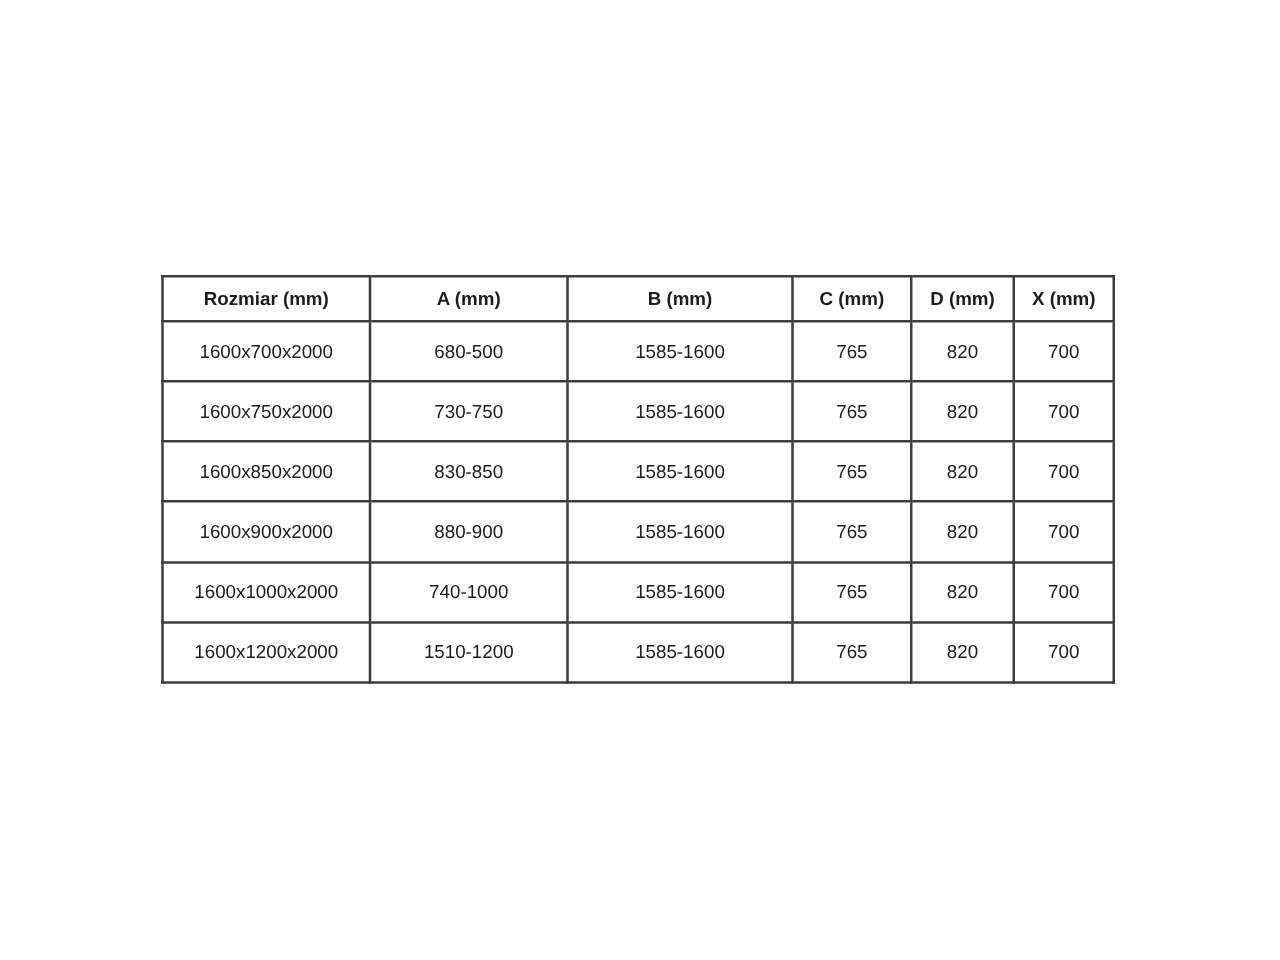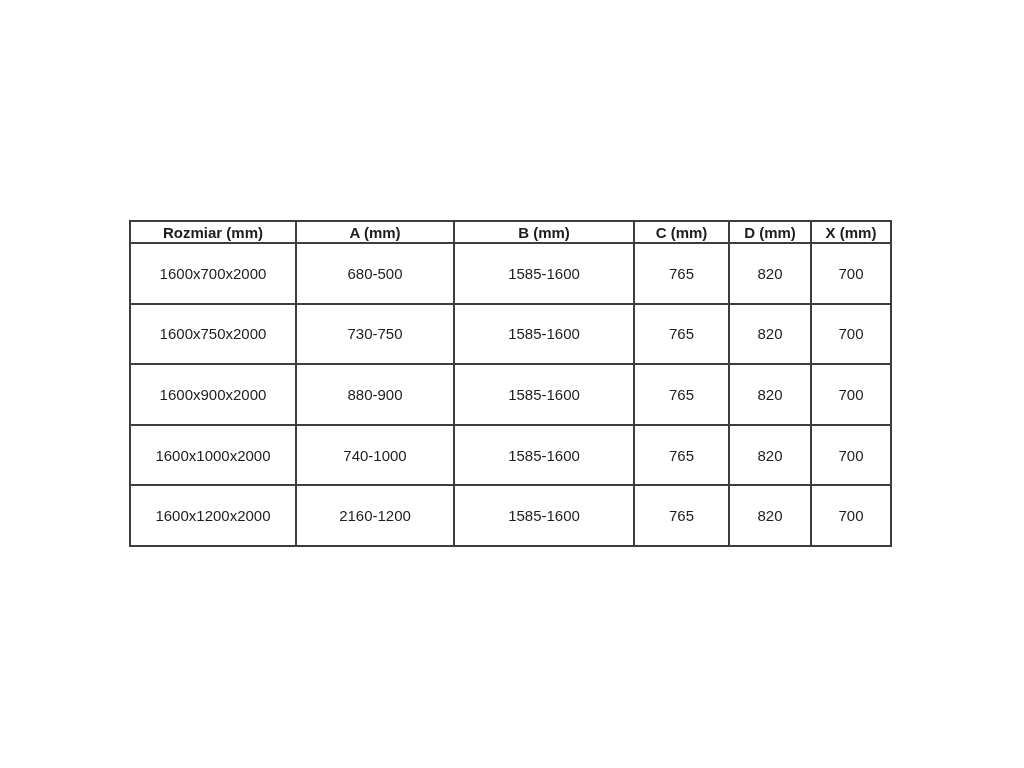--- a/index.html
+++ b/index.html
@@ -27,21 +27,21 @@
     border: 2px solid #3d3d3d;
     text-align: center;
     vertical-align: middle;
     font-size: 15px;
     color: #1d1d1d;
     padding: 0;
     white-space: nowrap;
   }
   .spec-table th {
     font-weight: 700;
-    height: 22px;
+    height: 36px;
   }
   col.c1 { width: 166px; }
   col.c2 { width: 158px; }
   col.c3 { width: 180px; }
   col.c4 { width: 95px; }
   col.c5 { width: 82px; }
   col.c6 { width: 80px; }
 </style>
 </head>
 <body>
@@ -76,37 +76,45 @@
     </tr>
     <tr>
       <td>1600x750x2000</td>
       <td>730-750</td>
       <td>1585-1600</td>
       <td>765</td>
       <td>820</td>
       <td>700</td>
     </tr>
     <tr>
+      <td>1600x850x2000</td>
+      <td>830-850</td>
+      <td>1585-1600</td>
+      <td>765</td>
+      <td>820</td>
+      <td>700</td>
+    </tr>
+    <tr>
       <td>1600x900x2000</td>
       <td>880-900</td>
       <td>1585-1600</td>
       <td>765</td>
       <td>820</td>
       <td>700</td>
     </tr>
     <tr>
       <td>1600x1000x2000</td>
       <td>740-1000</td>
       <td>1585-1600</td>
       <td>765</td>
       <td>820</td>
       <td>700</td>
     </tr>
     <tr>
       <td>1600x1200x2000</td>
-      <td>2160-1200</td>
+      <td>1510-1200</td>
       <td>1585-1600</td>
       <td>765</td>
       <td>820</td>
       <td>700</td>
     </tr>
   </tbody>
 </table>
 
 </body></html>

